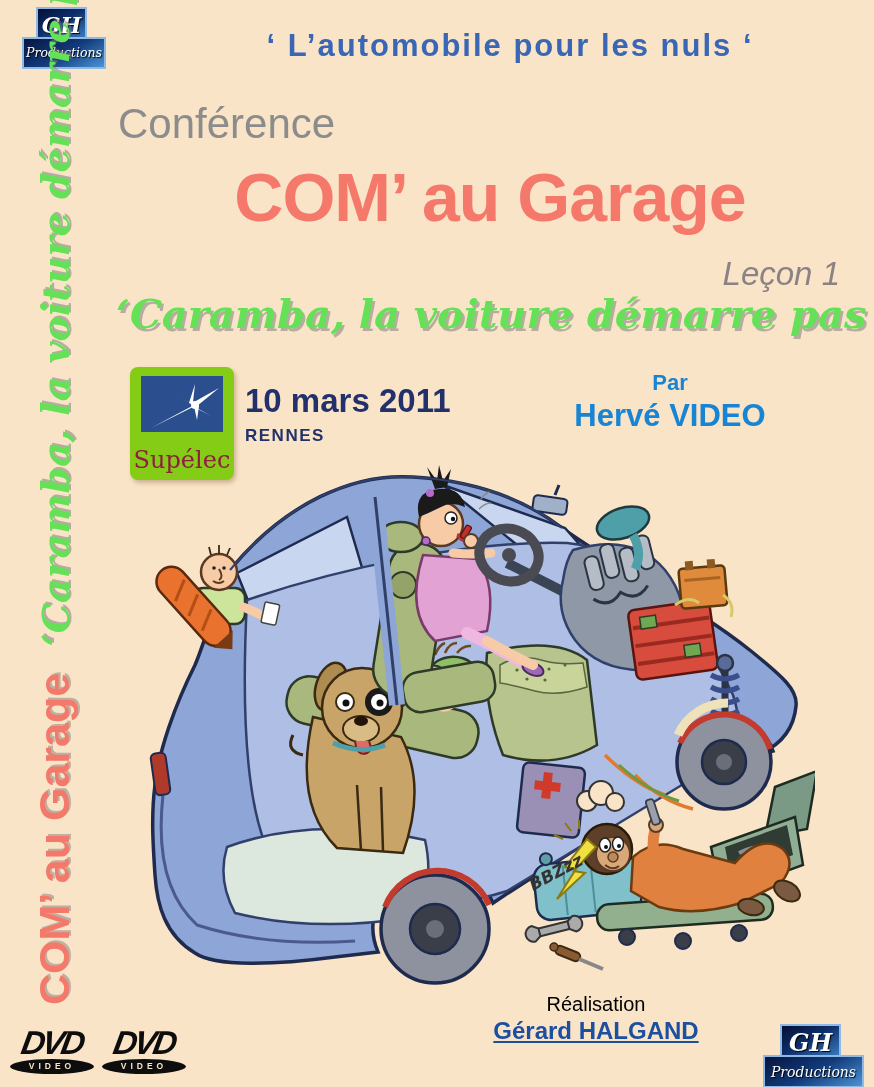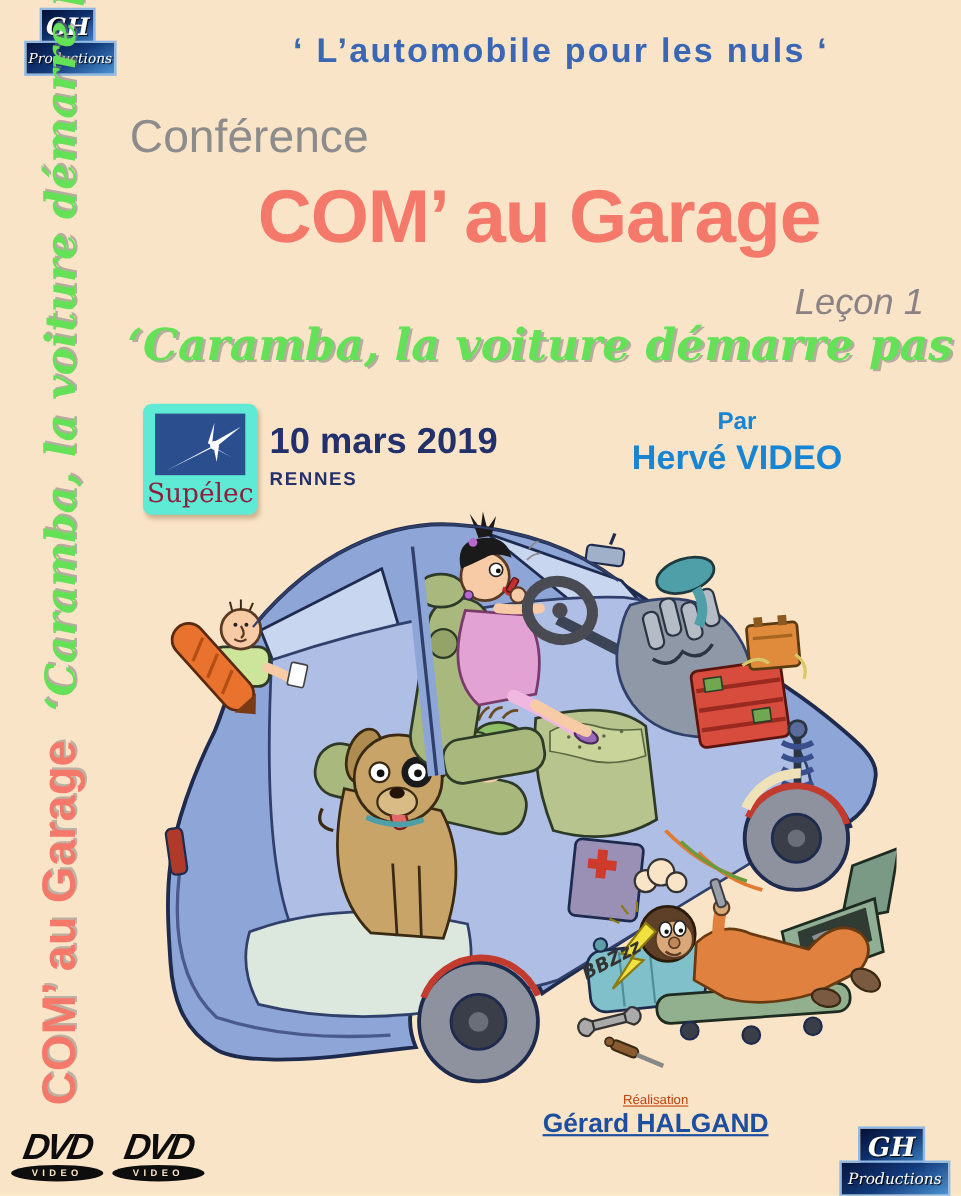--- a/index.html
+++ b/index.html
@@ -32,21 +32,21 @@
   .main-title{position:absolute;left:120px;top:158px;width:740px;text-align:center;
     color:#f4796b;font-size:68px;font-weight:800;letter-spacing:-1px;}
   .lesson{position:absolute;left:100px;top:255px;width:740px;text-align:right;
     color:#8a8284;font-size:33px;font-weight:normal;font-style:italic;}
   .subtitle{position:absolute;left:116px;top:290px;width:742px;text-align:center;
     font-family:"DejaVu Serif",serif;font-style:italic;
     color:#64e157;font-size:40px;font-weight:bold;
     text-shadow:2.5px 2.5px 0 rgba(125,125,125,.55);white-space:nowrap;}
 
   
-  .supelec-card{position:absolute;left:130px;top:367px;width:104px;height:101px;background:#5eead4;
+  .supelec-card{position:absolute;left:130px;top:367px;width:104px;height:113px;background:#84cc16;
     border-radius:8px;box-shadow:2px 3px 4px rgba(120,90,50,.35);}
   .supelec-blue{position:absolute;left:11px;top:9px;width:82px;height:56px;background:#2b4f8e;}
   .supelec-name{position:absolute;left:0;bottom:6px;width:100%;text-align:center;
     font-family:"DejaVu Serif",serif;color:#8e1f3e;font-size:24px;}
   .date-block{position:absolute;left:245px;top:382px;color:#22306b;}
   .date-line{font-size:33px;font-weight:bold;}
   .city-line{font-size:17px;font-weight:bold;letter-spacing:1.5px;margin-top:6px;}
   .speaker-block{position:absolute;left:558px;top:370px;width:224px;text-align:center;color:#1884d4;}
   .par-line{font-size:22px;font-weight:bold;}
   .speaker-line{font-size:31px;font-weight:bold;margin-top:2px;}
@@ -55,21 +55,21 @@
   .spine{position:absolute;left:30px;top:1005px;width:960px;transform:rotate(-90deg);
     transform-origin:0 0;white-space:nowrap;}
   .spine-title{color:#f4796b;font-size:43px;font-weight:800;
     text-shadow:2px 2px 0 rgba(125,125,125,.5);}
   .spine-sub{font-family:"DejaVu Serif",serif;font-style:italic;color:#64e157;
     font-size:38px;font-weight:bold;margin-left:22px;
     text-shadow:2px 2px 0 rgba(125,125,125,.55);}
 
   
   .realisation{position:absolute;left:478px;top:993px;width:236px;text-align:center;}
-  .real-label{color:#c2410c;font-size:12px;text-decoration:underline;}
+  .real-label{color:#000000;font-size:20px;}
   .real-name{color:#1d4fa0;font-size:24px;font-weight:bold;margin-top:1px;text-decoration:underline;}
 
   .dvd{position:absolute;top:1028px;width:88px;text-align:center;}
   .dvd-word{font-style:italic;font-weight:900;font-size:33px;line-height:0.9;color:#0d0d0d;
     transform:skewX(-10deg);letter-spacing:-3px;}
   .dvd-ellipse{margin:1px auto 0;width:84px;height:15px;background:#0d0d0d;border-radius:50%;
     display:flex;align-items:center;justify-content:center;}
   .dvd-video{color:#FAE4C7;font-size:8.5px;font-weight:bold;letter-spacing:4px;text-align:right;}
   .dvd1{left:8px;} .dvd2{left:100px;}
 
@@ -104,21 +104,21 @@
           <polygon points="54,8 52,26 58,30 56,44 53,30 48,27"></polygon>
           <polygon points="36,22 52,27 56,32 70,40 53,31 49,26"></polygon>
           <circle cx="54" cy="29" r="4"></circle>
         </g>
       </svg>
     </div>
     <div class="supelec-name">Supélec</div>
   </div>
 
   <div class="date-block">
-    <div class="date-line">10 mars 2019</div>
+    <div class="date-line">10 mars 2011</div>
     <div class="city-line">RENNES</div>
   </div>
 
   <div class="speaker-block">
     <div class="par-line">Par</div>
     <div class="speaker-line">Hervé VIDEO</div>
   </div>
 
   <svg class="illustration" width="680" height="555" viewBox="0 0 680 555">
 

